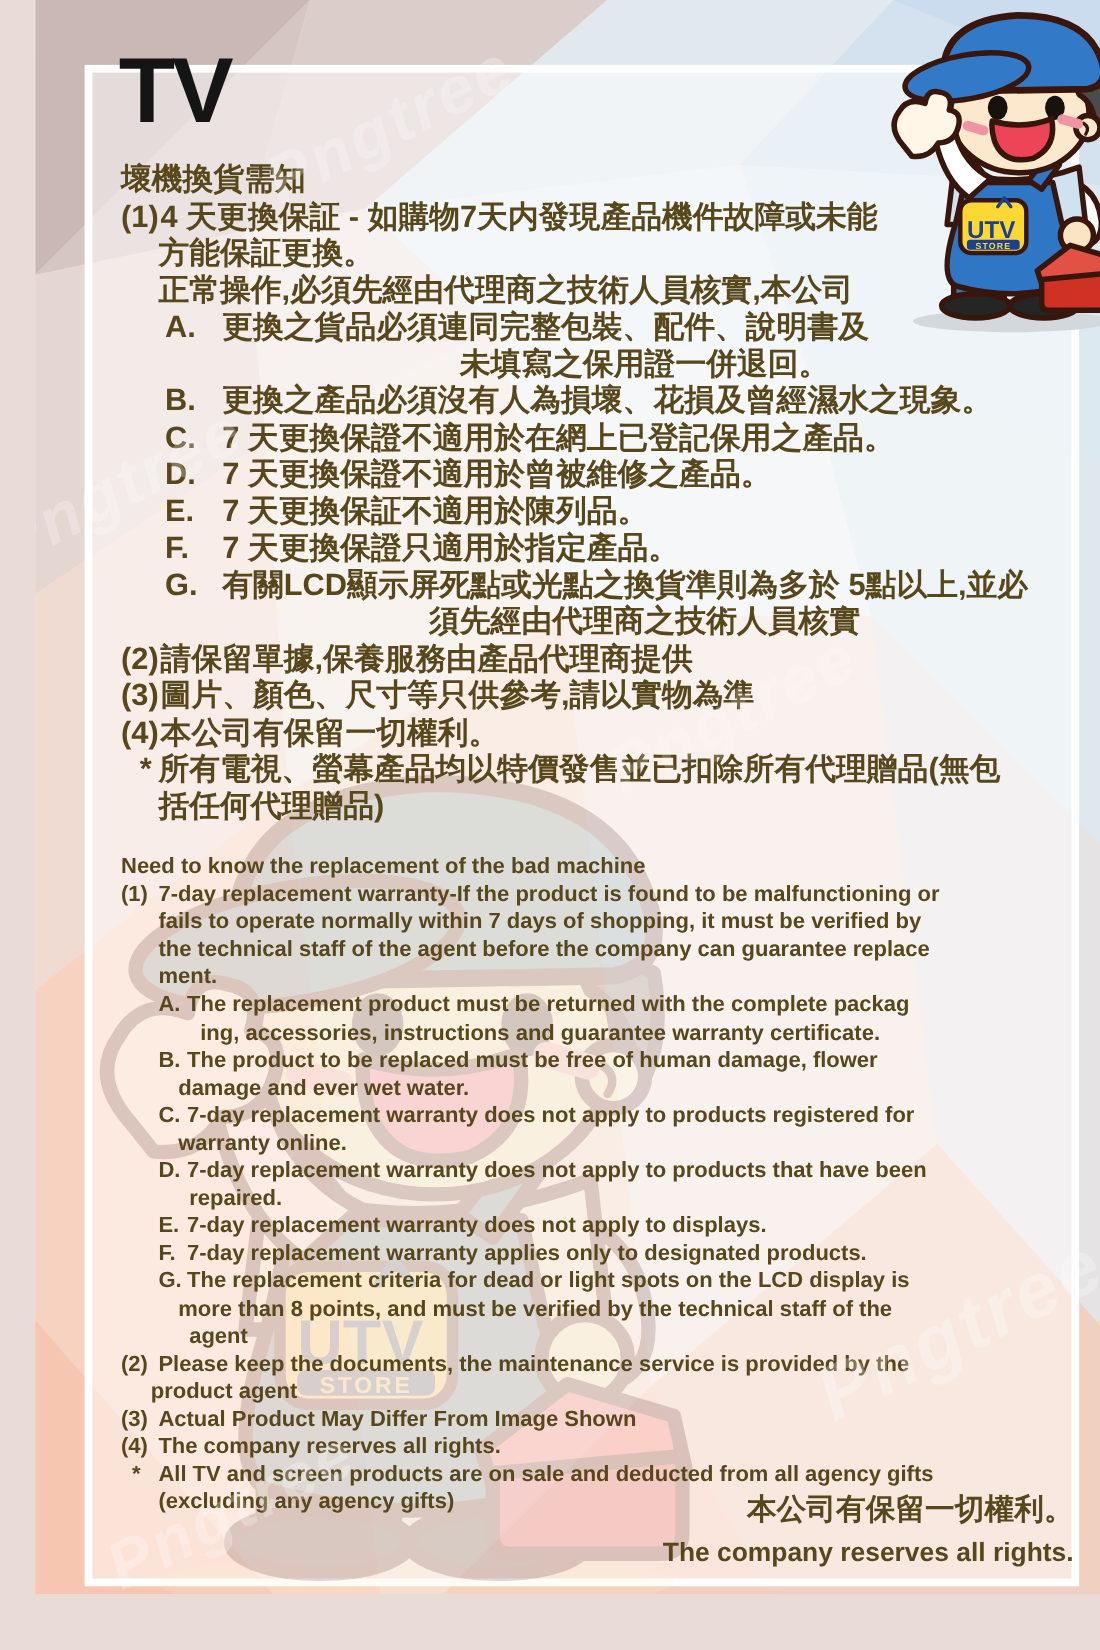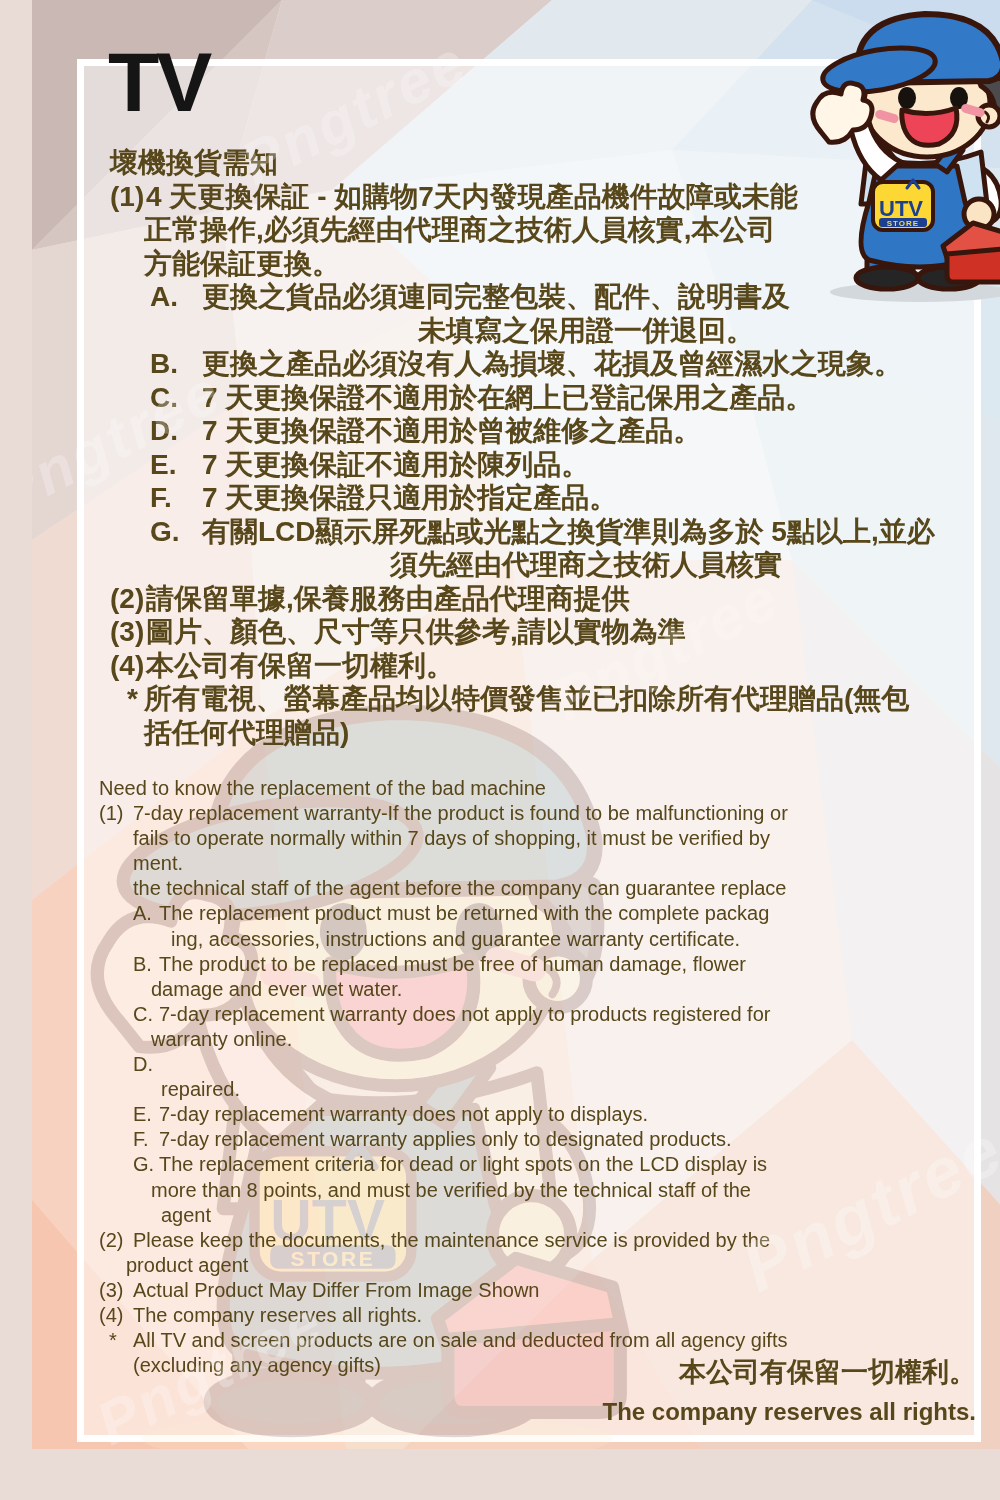--- a/index.html
+++ b/index.html
@@ -19,22 +19,22 @@
   .wm1{left:200px;top:78px;transform:rotate(-27deg);}
   .wm2{left:-46px;top:408px;transform:rotate(-27deg);}
   .wm3{left:512px;top:614px;transform:rotate(-27deg);opacity:.8;}
   .wm4{left:700px;top:1168px;transform:rotate(-27deg);font-size:70px;}
   .wm5{left:56px;top:1338px;transform:rotate(-27deg);}
   .content{position:absolute;inset:0;z-index:4;color:#57471a;}
   .title{position:absolute;left:76px;top:40px;font-size:84px;line-height:84px;
          font-weight:900;letter-spacing:-3px;color:#151515;}
   .zh-block{position:absolute;left:78px;top:146px;width:860px;
             font-size:28px;line-height:33.5px;font-weight:600;}
-  .en-block{position:absolute;left:67px;top:776px;width:860px;
-            font-size:20px;line-height:25.1px;font-weight:400;}
+  .en-block{position:absolute;left:78px;top:776px;width:860px;
+            font-size:20px;line-height:25.1px;font-weight:700;}
   .line{display:flex;white-space:pre;}
   .mk{flex:0 0 auto;}
   
   .zh-block .in-n1 .mk{width:36px;}
   .zh-block .in-w1{padding-left:34px;}
   .zh-block .in-a{padding-left:40px;}
   .zh-block .in-a .mk{width:52px;}
   .zh-block .in-w2{padding-left:92px;justify-content:center;}
   .zh-block .in-star{padding-left:17px;}
   .zh-block .in-star .mk{width:17px;}
@@ -143,22 +143,22 @@
     <use href="#mascot-def"></use>
   </svg>
 
   <div class="content">
     <div class="title">TV</div>
 
     <div class="zh-block">
       <div class="line">壞機換貨需知</div>
       <div id="zh-lines">
           <div class="line in-n1"><span class="mk">(1)</span><span class="tx">4 天更換保証 - 如購物7天内發現產品機件故障或未能</span></div>
+          <div class="line in-w1"><span class="tx">方能保証更換。</span></div>
           <div class="line in-w1"><span class="tx">正常操作,必須先經由代理商之技術人員核實,本公司</span></div>
-          <div class="line in-w1"><span class="tx">方能保証更換。</span></div>
           <div class="line in-a"><span class="mk">A.</span><span class="tx">更換之貨品必須連同完整包裝、配件、說明書及</span></div>
           <div class="line in-w2"><span class="tx">未填寫之保用證一併退回。</span></div>
           <div class="line in-a"><span class="mk">B.</span><span class="tx">更換之產品必須沒有人為損壞、花損及曾經濕水之現象。</span></div>
           <div class="line in-a"><span class="mk">C.</span><span class="tx">7 天更換保證不適用於在網上已登記保用之產品。</span></div>
           <div class="line in-a"><span class="mk">D.</span><span class="tx">7 天更換保證不適用於曾被維修之產品。</span></div>
           <div class="line in-a"><span class="mk">E.</span><span class="tx">7 天更換保証不適用於陳列品。</span></div>
           <div class="line in-a"><span class="mk">F.</span><span class="tx">7 天更換保證只適用於指定產品。</span></div>
           <div class="line in-a"><span class="mk">G.</span><span class="tx">有關LCD顯示屏死點或光點之換貨準則為多於 5點以上,並必</span></div>
           <div class="line in-w2"><span class="tx">須先經由代理商之技術人員核實</span></div>
           <div class="line in-n1"><span class="mk">(2)</span><span class="tx">請保留單據,保養服務由產品代理商提供</span></div>
@@ -167,29 +167,29 @@
           <div class="line in-star"><span class="mk">*</span><span class="tx">所有電視、螢幕產品均以特價發售並已扣除所有代理贈品(無包</span></div>
           <div class="line in-w1"><span class="tx">括任何代理贈品)</span></div>
         </div>
     </div>
 
     <div class="en-block">
       <div id="en-lines">
           <div class="line in-n0"><span class="tx">Need to know the replacement of the bad machine</span></div>
           <div class="line in-n1"><span class="mk">(1)</span><span class="tx">7-day replacement warranty-If the product is found to be malfunctioning or</span></div>
           <div class="line in-w1"><span class="tx">fails to operate normally within 7 days of shopping, it must be verified by</span></div>
+          <div class="line in-w1"><span class="tx">the technical staff of the agent before the company can guarantee replace</span></div>
           <div class="line in-w1"><span class="tx">ment.</span></div>
-          <div class="line in-w1"><span class="tx">the technical staff of the agent before the company can guarantee replace</span></div>
           <div class="line in-a"><span class="mk">A.</span><span class="tx">The replacement product must be returned with the complete packag</span></div>
           <div class="line in-w2"><span class="tx">ing, accessories, instructions and guarantee warranty certificate.</span></div>
           <div class="line in-a"><span class="mk">B.</span><span class="tx">The product to be replaced must be free of human damage, flower</span></div>
           <div class="line in-w2b"><span class="tx">damage and ever wet water.</span></div>
           <div class="line in-a"><span class="mk">C.</span><span class="tx">7-day replacement warranty does not apply to products registered for</span></div>
           <div class="line in-w2b"><span class="tx">warranty online.</span></div>
-          <div class="line in-a"><span class="mk">D.</span></div>
+          <div class="line in-a"><span class="mk">D.</span><span class="tx">7-day replacement warranty does not apply to products that have been</span></div>
           <div class="line in-w2c"><span class="tx">repaired.</span></div>
           <div class="line in-a"><span class="mk">E.</span><span class="tx">7-day replacement warranty does not apply to displays.</span></div>
           <div class="line in-a"><span class="mk">F.</span><span class="tx">7-day replacement warranty applies only to designated products.</span></div>
           <div class="line in-a"><span class="mk">G.</span><span class="tx">The replacement criteria for dead or light spots on the LCD display is</span></div>
           <div class="line in-w2b"><span class="tx">more than 8 points, and must be verified by the technical staff of the</span></div>
           <div class="line in-w2c"><span class="tx">agent</span></div>
           <div class="line in-n1"><span class="mk">(2)</span><span class="tx">Please keep the documents, the maintenance service is provided by the</span></div>
           <div class="line in-w1b"><span class="tx">product agent</span></div>
           <div class="line in-n1"><span class="mk">(3)</span><span class="tx">Actual Product May Differ From Image Shown</span></div>
           <div class="line in-n1"><span class="mk">(4)</span><span class="tx">The company reserves all rights.</span></div>

